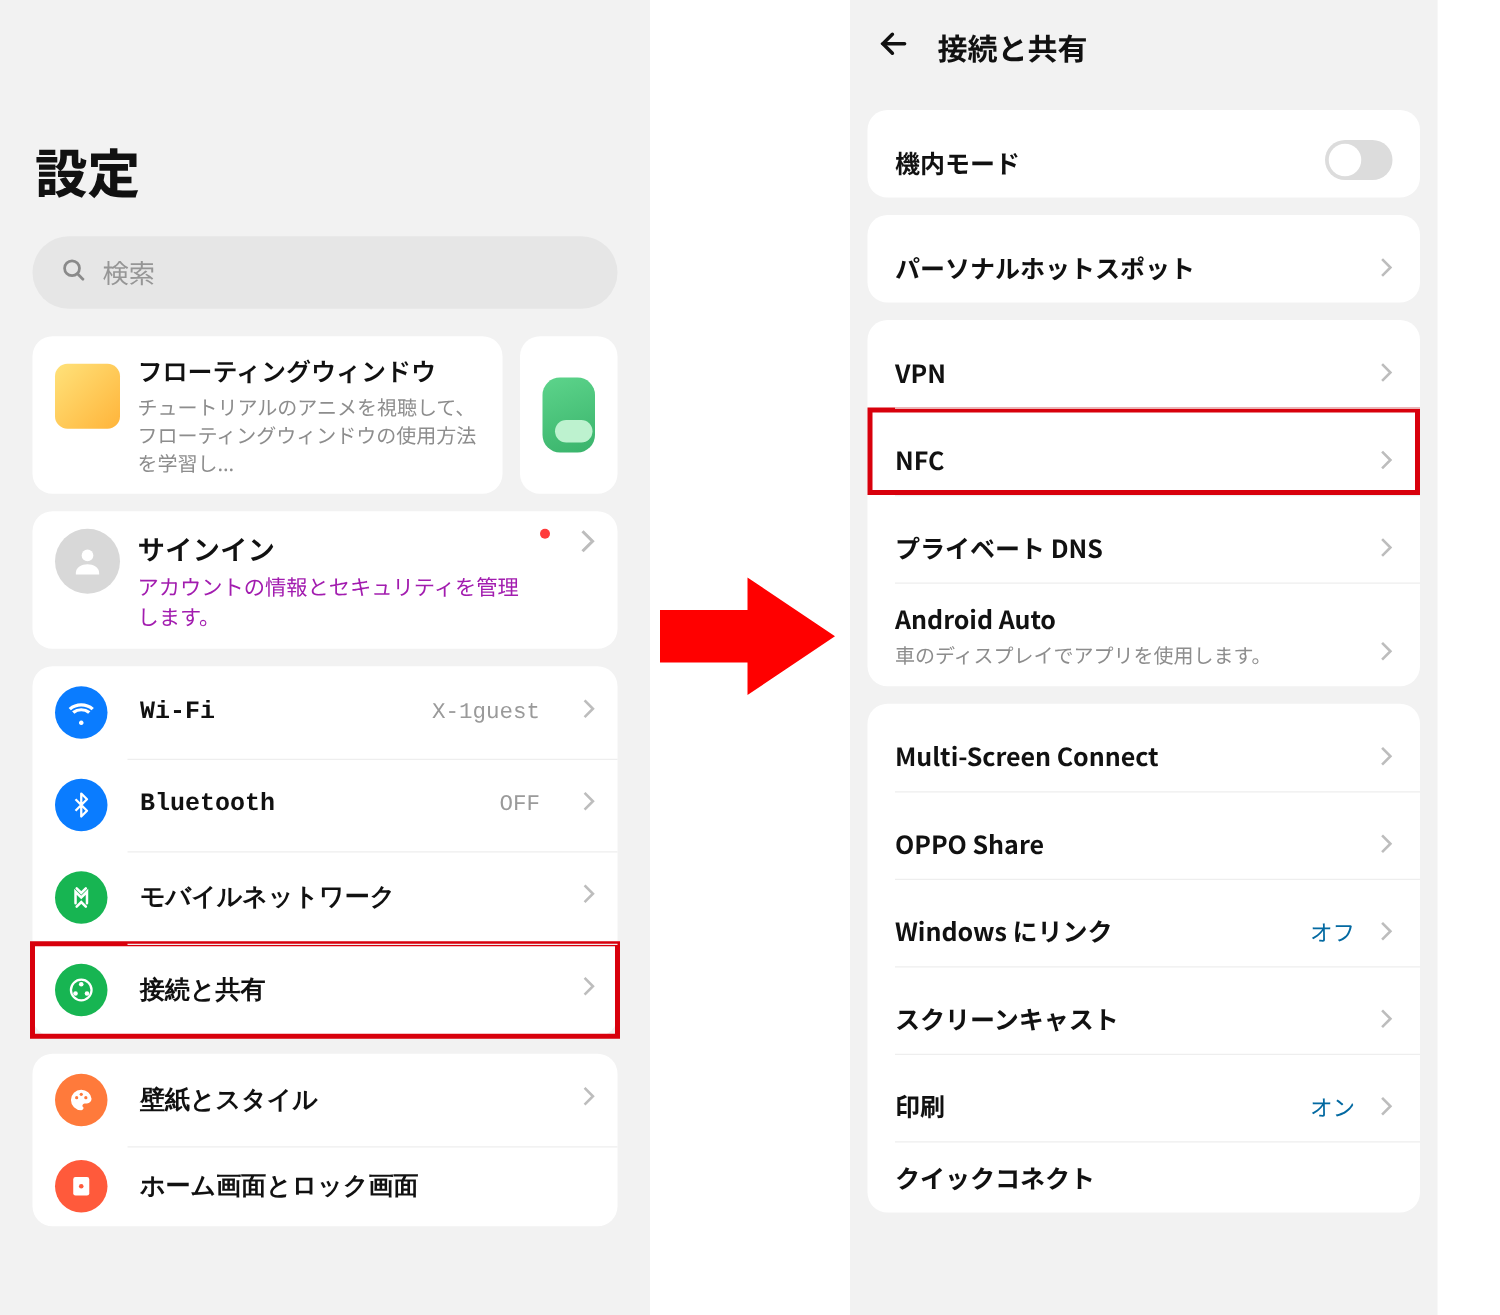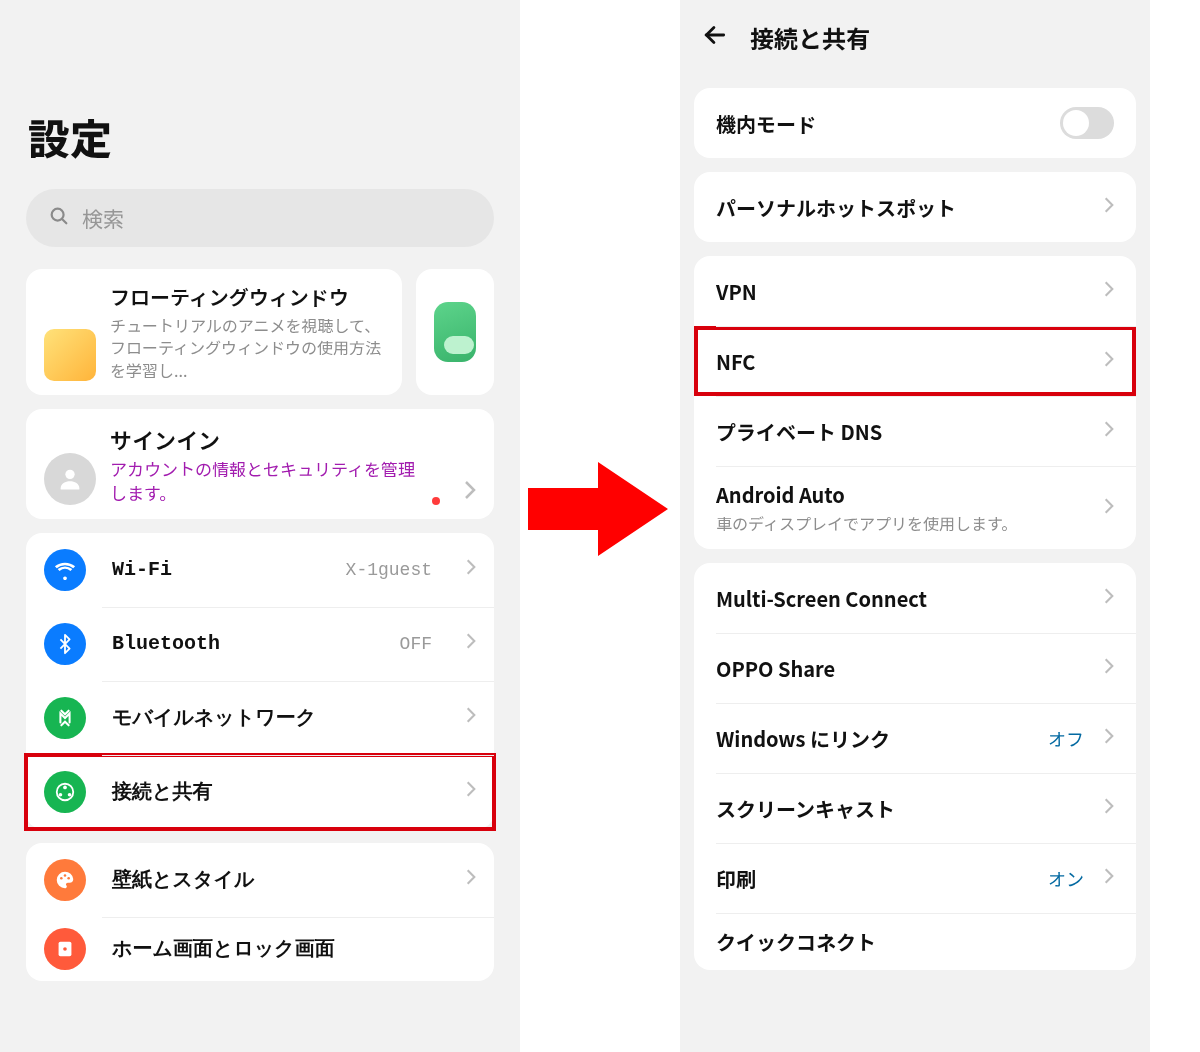--- a/index.html
+++ b/index.html
@@ -32,21 +32,21 @@
     padding: 0 22px;
     gap: 12px;
   }
   .search-bar .icon { color: #888; }
   .search-bar .ph { color: #969696; font-size: 21px; }
 
   .promo-row { display:flex; gap:14px; margin:0 26px 14px; }
   .card {
     background:#fff; border-radius:16px;
     padding:14px 18px;
-    display:flex; align-items:flex-end; gap:14px;
+    display:flex; align-items:flex-start; gap:14px;
   }
   .promo-main { flex:1; }
   .promo-main .promo-title { font-size:20px; font-weight:600; line-height:1.35; margin-bottom:4px; }
   .promo-main .promo-body  { font-size:16px; color:#8d8d8d; line-height:1.4; }
   .promo-icon {
     width:52px; height:52px; border-radius:10px;
     margin-top:8px;
     background:linear-gradient(135deg,#ffe27a,#ffb43a);
     position:relative; flex-shrink:0;
   }
@@ -60,21 +60,21 @@
   .promo-side-icon{
     width:50px; height:60px; border-radius:14px;
     background:linear-gradient(160deg,#5dd48b,#39b36b);
     position:relative;
   }
   .promo-side-icon::after{
     content:""; position:absolute; left:10px; bottom:8px;
     width:30px; height:18px; border-radius:9px; background:#bdf2cf;
   }
 
-  .signin-card{ margin:0 26px 14px; align-items:flex-end; position:relative;}
+  .signin-card{ margin:0 26px 14px; align-items:flex-start; position:relative;}
   .avatar{
     width:52px;height:52px;border-radius:50%;
     background:#d8d8d8;display:flex;align-items:center;justify-content:center;
     flex-shrink:0;
   }
   .avatar svg{width:28px;height:28px;fill:#fff;}
   .signin-text{flex:1;}
   .signin-title{font-size:22px;font-weight:600;margin-bottom:2px;}
   .signin-body{font-size:17px;color:#a21caf;line-height:1.4;}
   .dot-alert{width:8px;height:8px;border-radius:50%;background:#ff3b3b;margin-right:10px;}
@@ -103,21 +103,21 @@
   .hl-red{ outline:4px solid #d8000c; outline-offset:-2px; }
 
   
   .right-header{
     height:74px;display:flex;align-items:center;gap:22px;
     padding:0 22px;background:#f2f2f2;
   }
   .right-header .title{font-size:24px;font-weight:700;}
   .r-group{background:#fff;border-radius:16px;margin:14px 14px 0;}
   .r-row{
-    min-height:70px;display:flex;align-items:center;
+    min-height:70px;display:flex;align-items:flex-end;
     padding:14px 22px;gap:14px;position:relative;
   }
   .r-row + .r-row::before{
     content:"";position:absolute;left:22px;right:0;top:0;height:1px;background:#eee;
   }
   .r-label{font-size:20px;font-weight:700;}
   .r-sub{font-size:16px;color:#8d8d8d;font-weight:400;margin-top:2px;}
   .r-fill{flex:1;}
   .r-value{color:#0369a1;font-size:18px;margin-right:6px;}
   .toggle{

